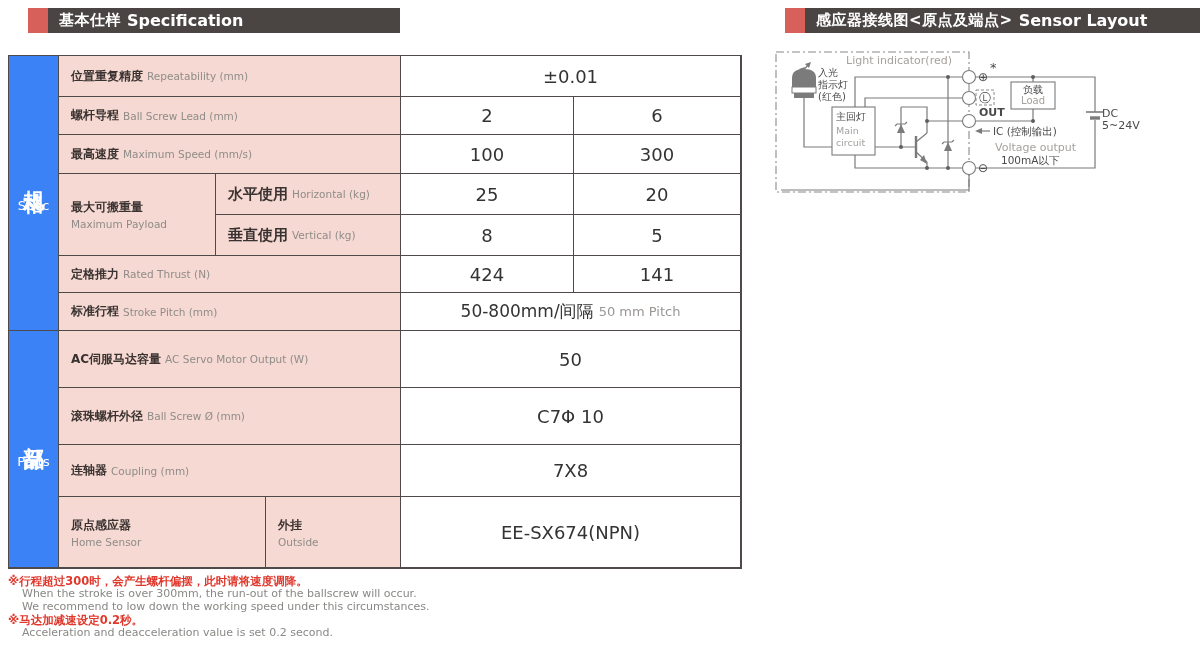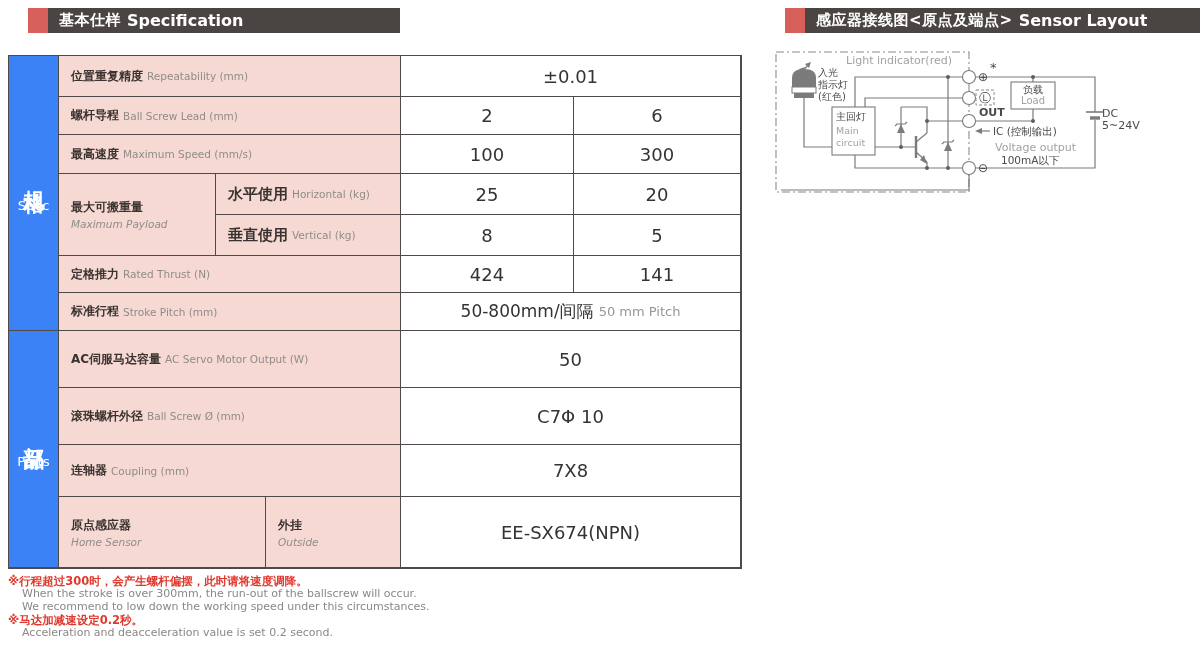--- a/index.html
+++ b/index.html
@@ -19,21 +19,21 @@
               border:1px solid #4f4a49;box-sizing:content-box;}
   .cell{position:absolute;box-sizing:border-box;border-right:1px solid #4f4a49;
         border-bottom:1px solid #4f4a49;display:flex;align-items:center;
         padding-left:12px;background:#fff;}
   .cell.pink{background:#f5d9d2;}
   .cell.red{background:#3b82f6;border-right:1px solid #4f4a49;gap:16px;}
   .cell.value{justify-content:center;padding-left:0;font-size:18px;color:#333;}
   .cell .zh{font-size:12px;font-weight:600;color:#3a3230;white-space:nowrap;}
   .cell .en{font-size:10.5px;color:#908c89;margin-left:4px;white-space:nowrap;}
   .cell.stack{flex-direction:column;align-items:flex-start;justify-content:center;}
-  .cell.stack .en{margin-left:0;margin-top:2px;font-style:italic;}
+  .cell.stack .en{margin-left:0;margin-top:2px;}
   .cell.sub .zh{font-size:15px;}
   .sidebar{flex-direction:column;justify-content:center;align-items:center;padding-left:0;}
   .sidebar .v-zh{writing-mode:vertical-rl;text-orientation:upright;color:#fff;
                  font-size:21px;font-weight:bold;letter-spacing:3px;line-height:1;}
   .sidebar .v-en{color:#fff;font-size:13px;margin-top:3px;}
   .mixed-value .big{font-size:17px;color:#333;font-weight:500;}
   .mixed-value .small{font-size:13px;color:#9a9694;margin-left:5px;}
 
   
   #footnotes{position:absolute;left:8px;top:574px;width:640px;}

